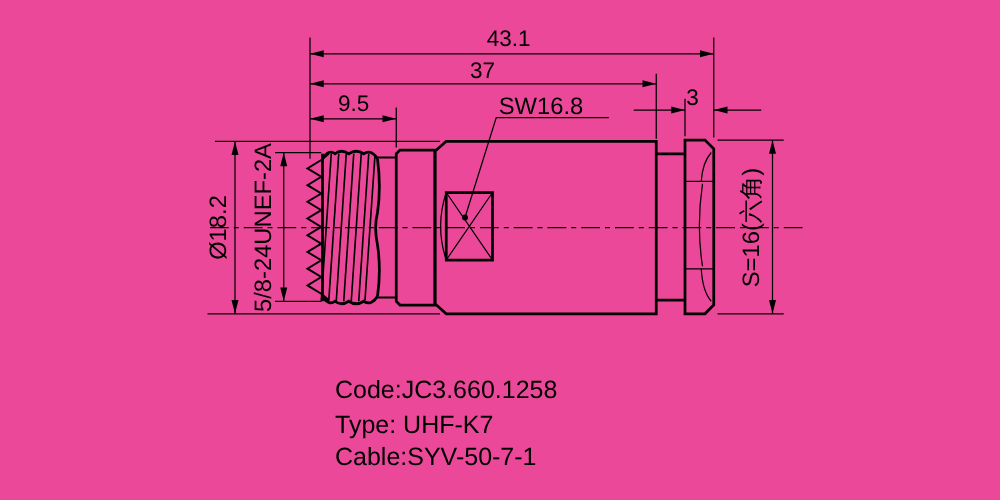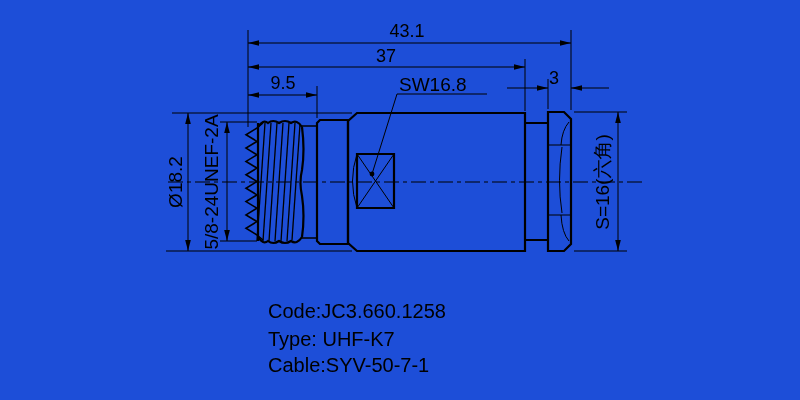--- a/index.html
+++ b/index.html
@@ -8,21 +8,21 @@
     background: #ffffff;
     width: 800px;
     height: 400px;
     overflow: hidden;
     font-family: "Liberation Sans", sans-serif;
   }
   #stage {
     position: relative;
     width: 800px;
     height: 400px;
-    background: #1d4ed8;
+    background: #ec4899;
   }
   svg { display: block; }
   .dim-text {
     font-family: "Liberation Sans", sans-serif;
     font-size: 18px;
     fill: #000000;
   }
   .dim-text-rot {
     font-family: "Liberation Sans", sans-serif;
     font-size: 19px;

